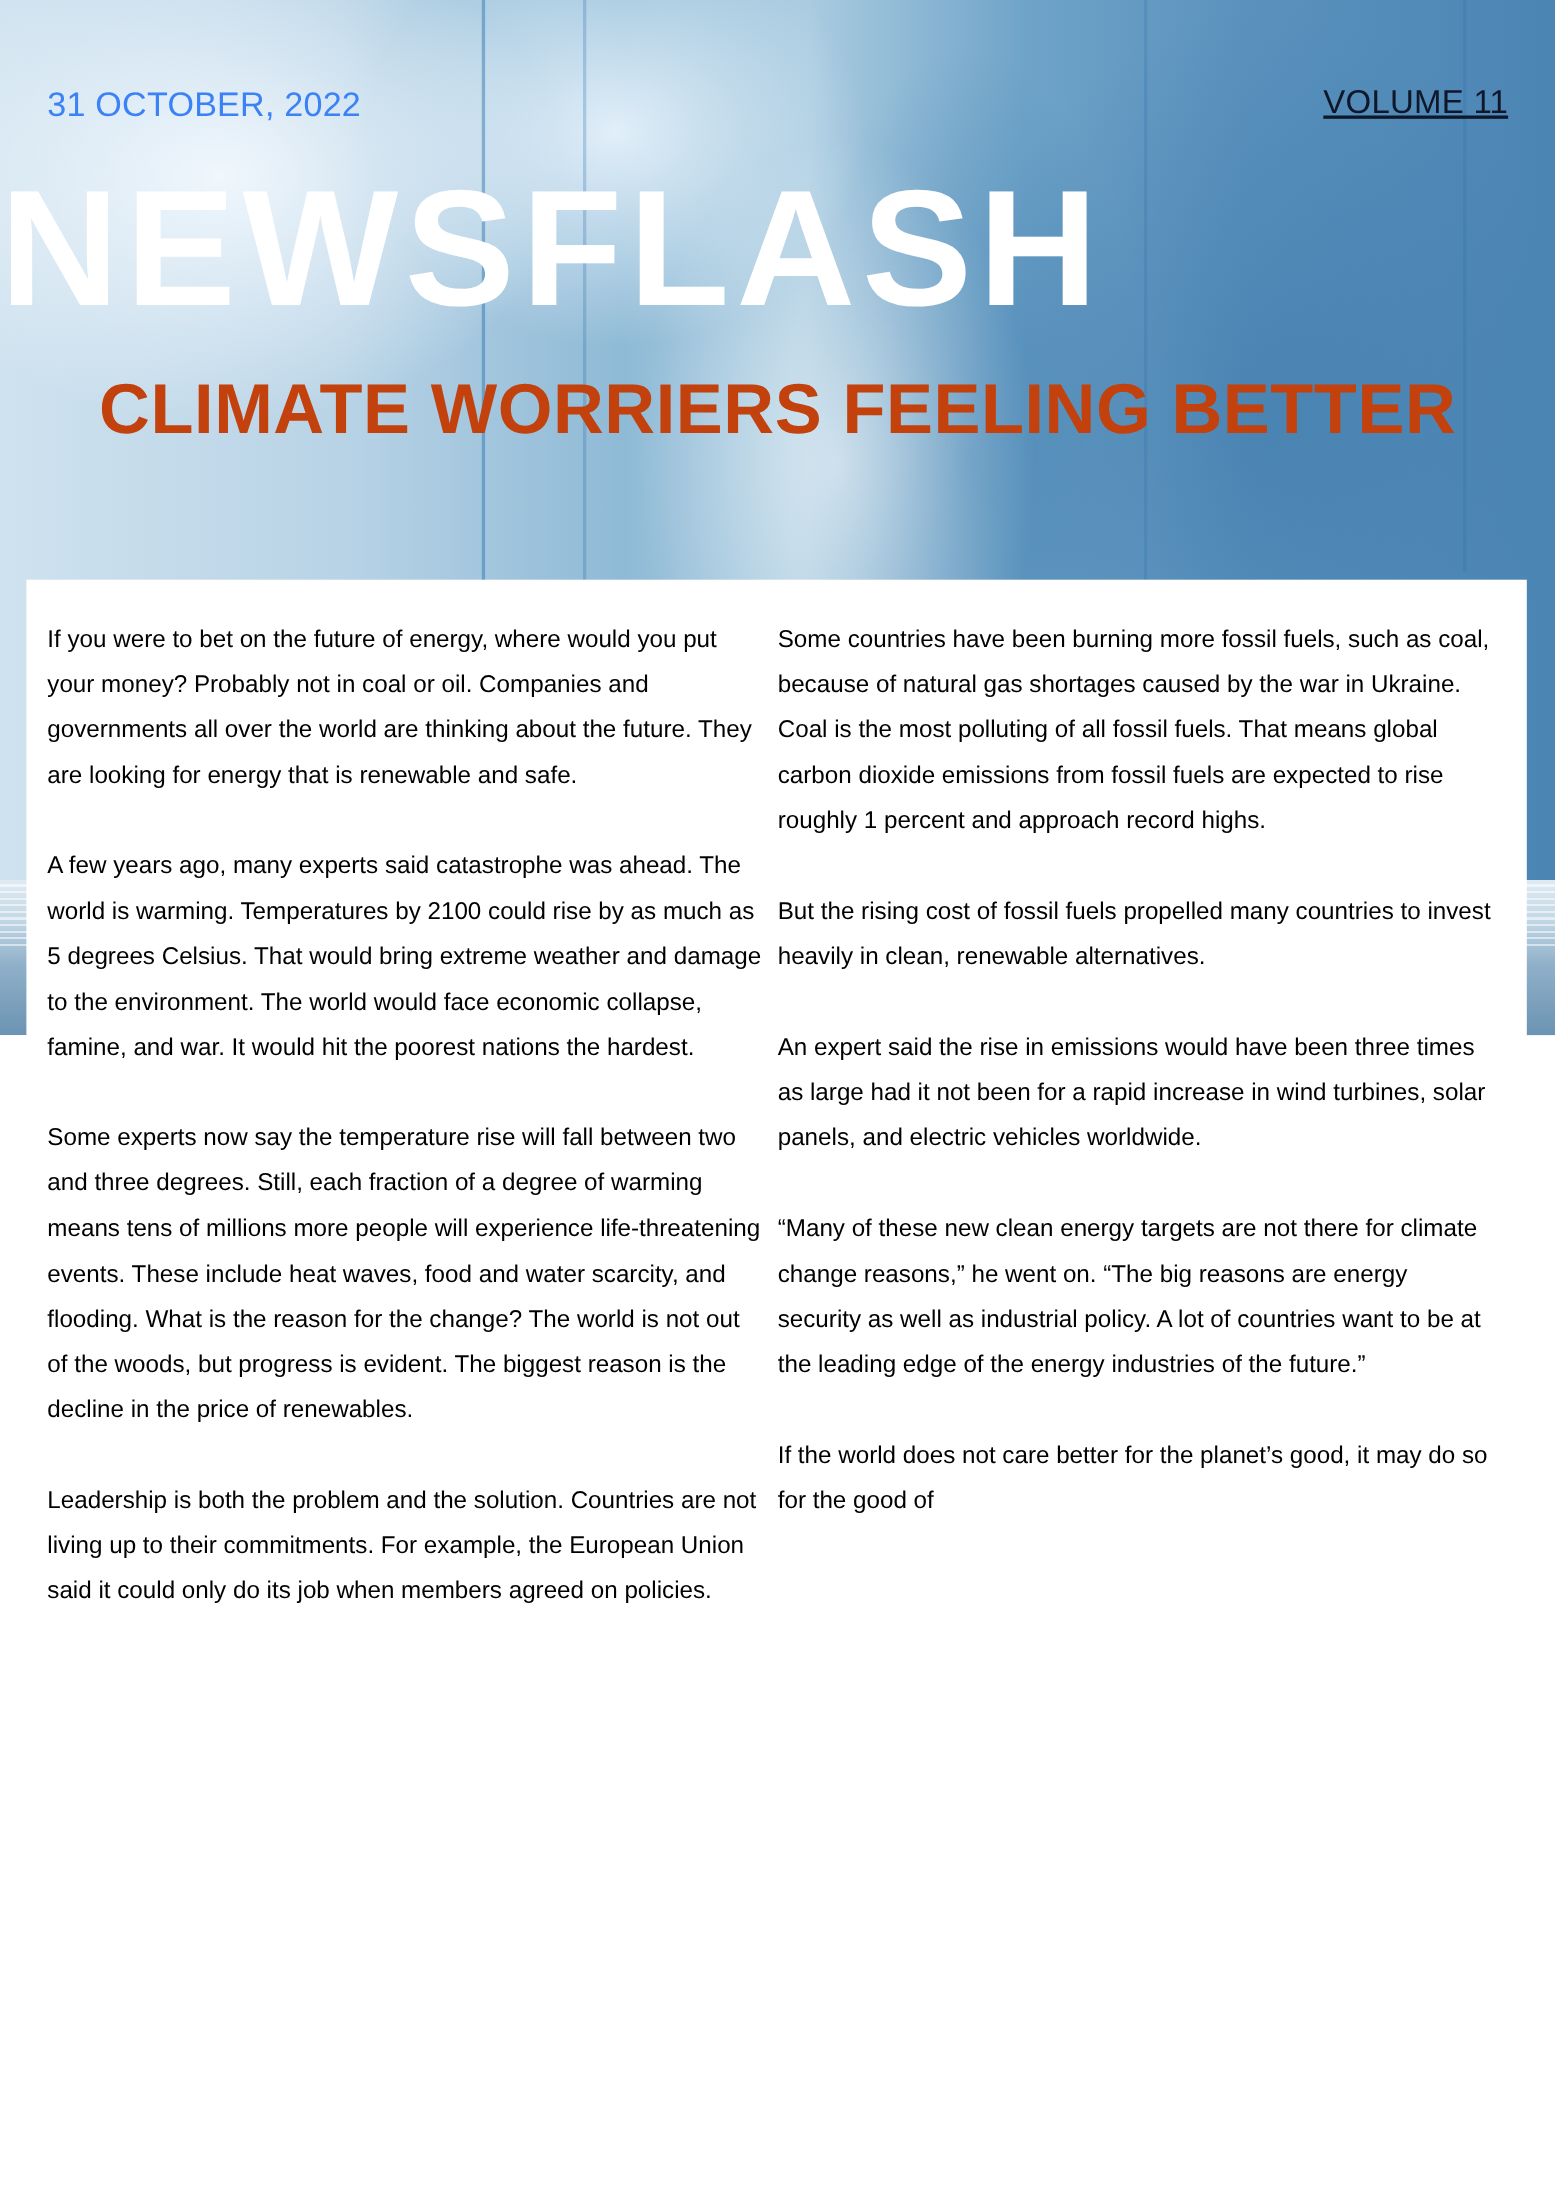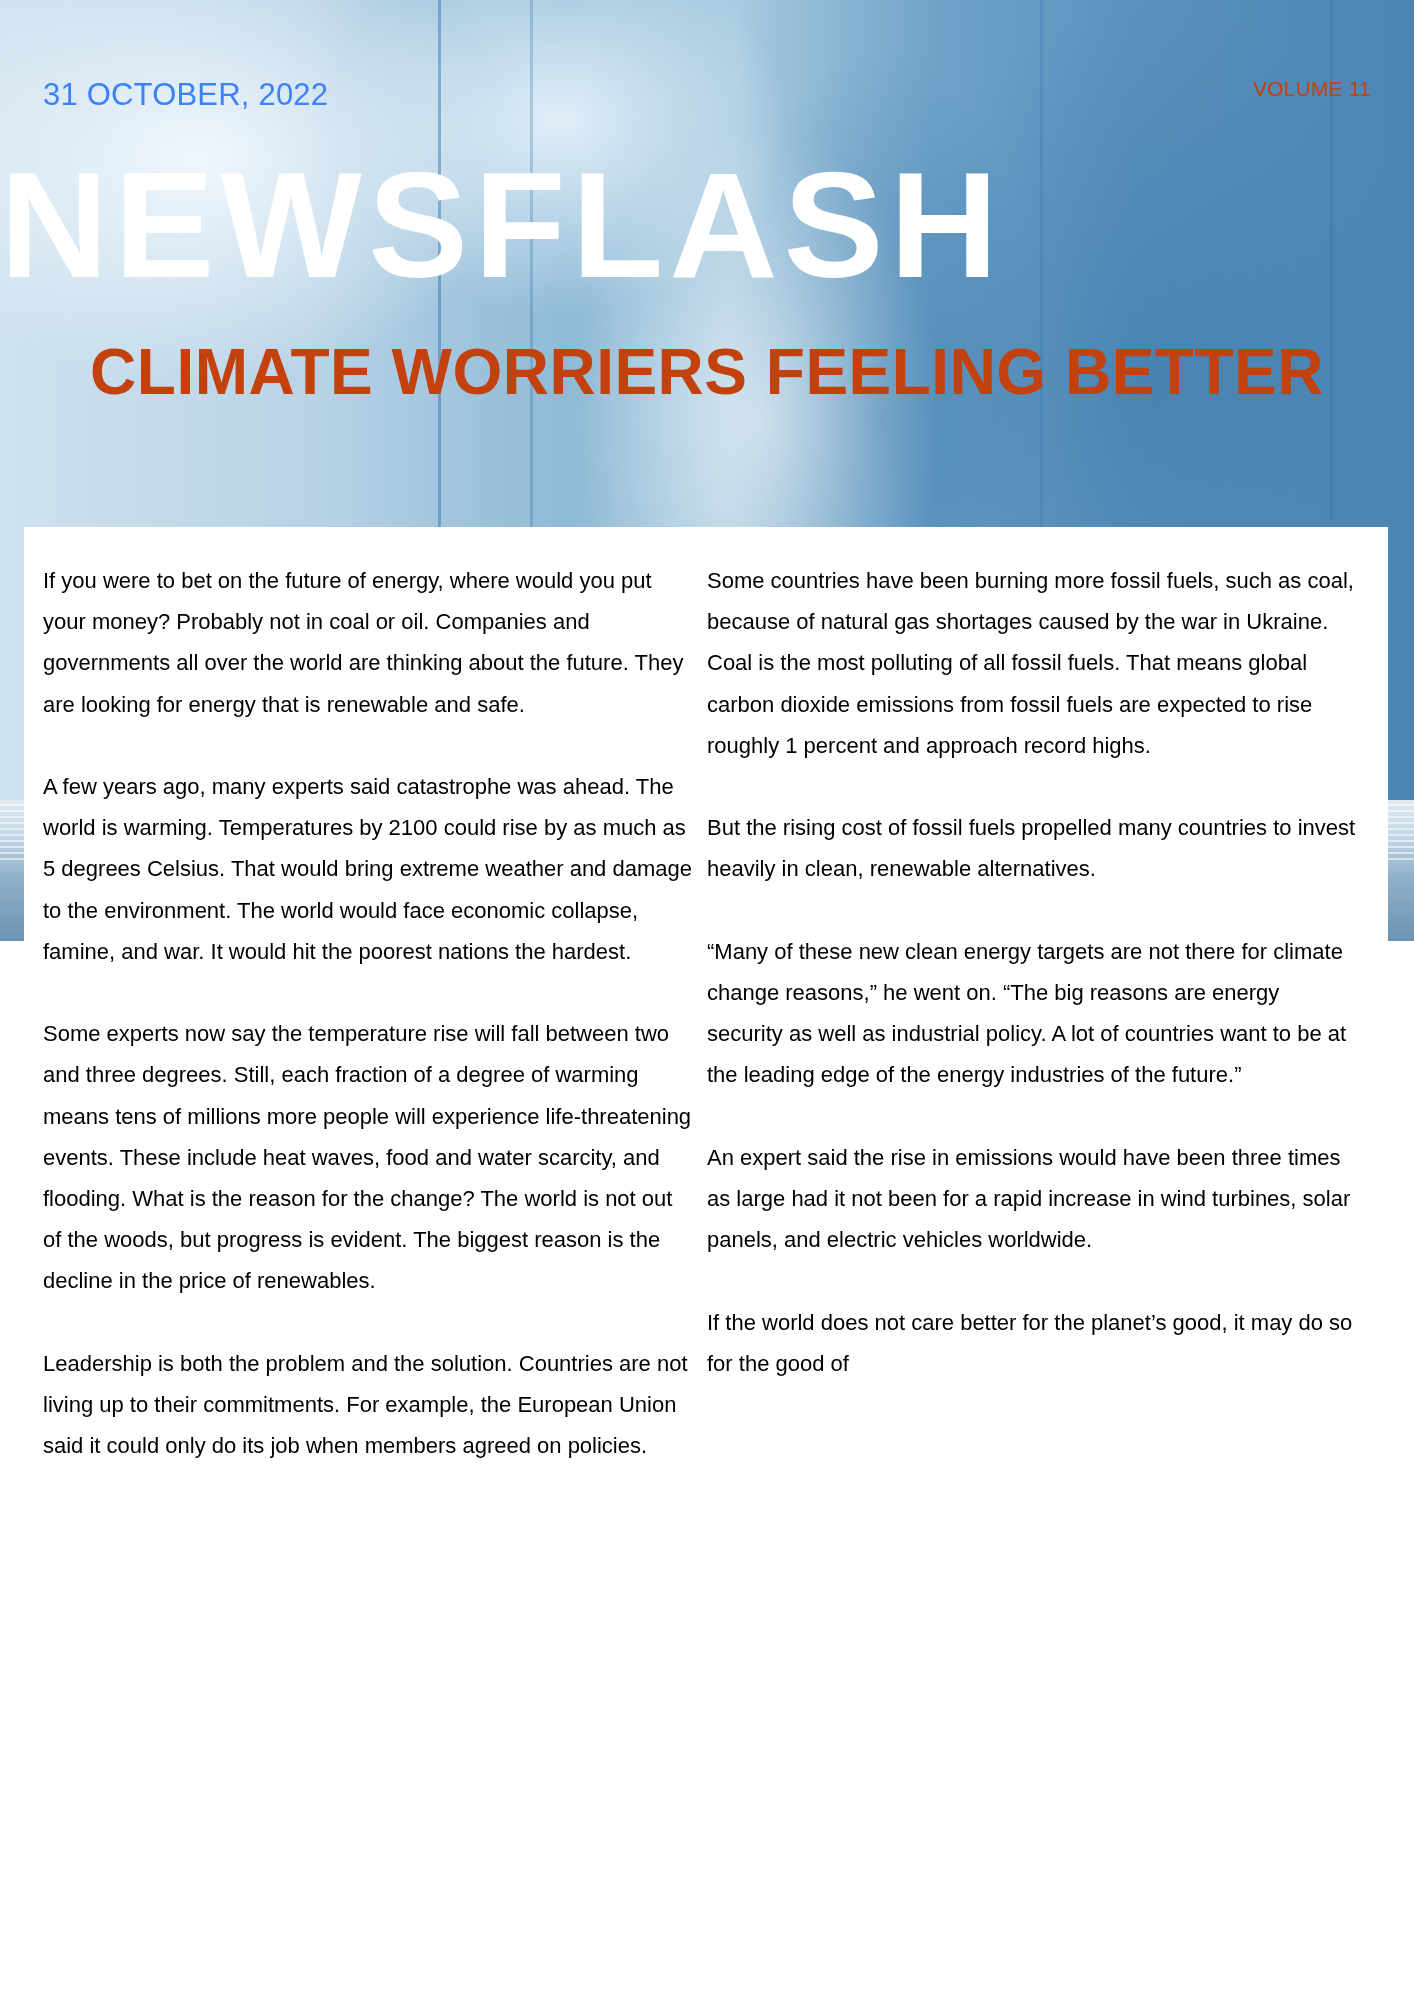--- a/index.html
+++ b/index.html
@@ -28,21 +28,21 @@
       position: absolute; left: 0; right: 0; top: 800px; height: 60px;
       background: repeating-linear-gradient(0deg, rgba(255,255,255,0.55) 0 2px, rgba(255,255,255,0) 2px 6px);
     }
 
     .meta-date {
       position: absolute; left: 43px; top: 77px;
       font-size: 31px; color: #3b82f6; letter-spacing: 0.2px;
     }
     .meta-volume {
       position: absolute; right: 43px; top: 77px;
-      font-size: 21px; color: #c2410c; letter-spacing: 0.2px;
+      font-size: 30px; color: #0f172a; letter-spacing: 0.2px; text-decoration: underline;
     }
     .masthead {
       position: absolute; left: 0; width: 1414px; top: 150px; text-align: left;
       font-size: 150px; font-weight: bold; color: #ffffff; letter-spacing: 6px; line-height: 1;
     }
     .headline {
       position: absolute; left: 0; width: 1414px; top: 340px; text-align: center;
       font-size: 64px; font-weight: bold; color: #c2410c; letter-spacing: 0.5px; line-height: 1;
     }
 
@@ -80,16 +80,16 @@
 <div class="col col-left">
   <p>If you were to bet on the future of energy, where would you put your money? Probably not in coal or oil. Companies and governments all over the world are thinking about the future. They are looking for energy that is renewable and safe.</p>
   <p>A few years ago, many experts said catastrophe was ahead. The world is warming. Temperatures by 2100 could rise by as much as 5 degrees Celsius. That would bring extreme weather and damage to the environment. The world would face economic collapse, famine, and war. It would hit the poorest nations the hardest.</p>
   <p>Some experts now say the temperature rise will fall between two and three degrees. Still, each fraction of a degree of warming means tens of millions more people will experience life-threatening events. These include heat waves, food and water scarcity, and flooding. What is the reason for the change? The world is not out of the woods, but progress is evident. The biggest reason is the decline in the price of renewables.</p>
   <p>Leadership is both the problem and the solution. Countries are not living up to their commitments. For example, the European Union said it could only do its job when members agreed on policies.</p>
 </div>
 
 <div class="col col-right">
   <p>Some countries have been burning more fossil fuels, such as coal, because of natural gas shortages caused by the war in Ukraine. Coal is the most polluting of all fossil fuels. That means global carbon dioxide emissions from fossil fuels are expected to rise roughly 1 percent and approach record highs.</p>
   <p>But the rising cost of fossil fuels propelled many countries to invest heavily in clean, renewable alternatives.</p>
+  <p>An expert said the rise in emissions would have been three times as large had it not been for a rapid increase in wind turbines, solar panels, and electric vehicles worldwide.</p>
   <p>“Many of these new clean energy targets are not there for climate change reasons,” he went on. “The big reasons are energy security as well as industrial policy. A lot of countries want to be at the leading edge of the energy industries of the future.”</p>
-  <p>An expert said the rise in emissions would have been three times as large had it not been for a rapid increase in wind turbines, solar panels, and electric vehicles worldwide.</p>
   <p>If the world does not care better for the planet’s good, it may do so for the good of</p>
 </div>
 
 </body></html>

